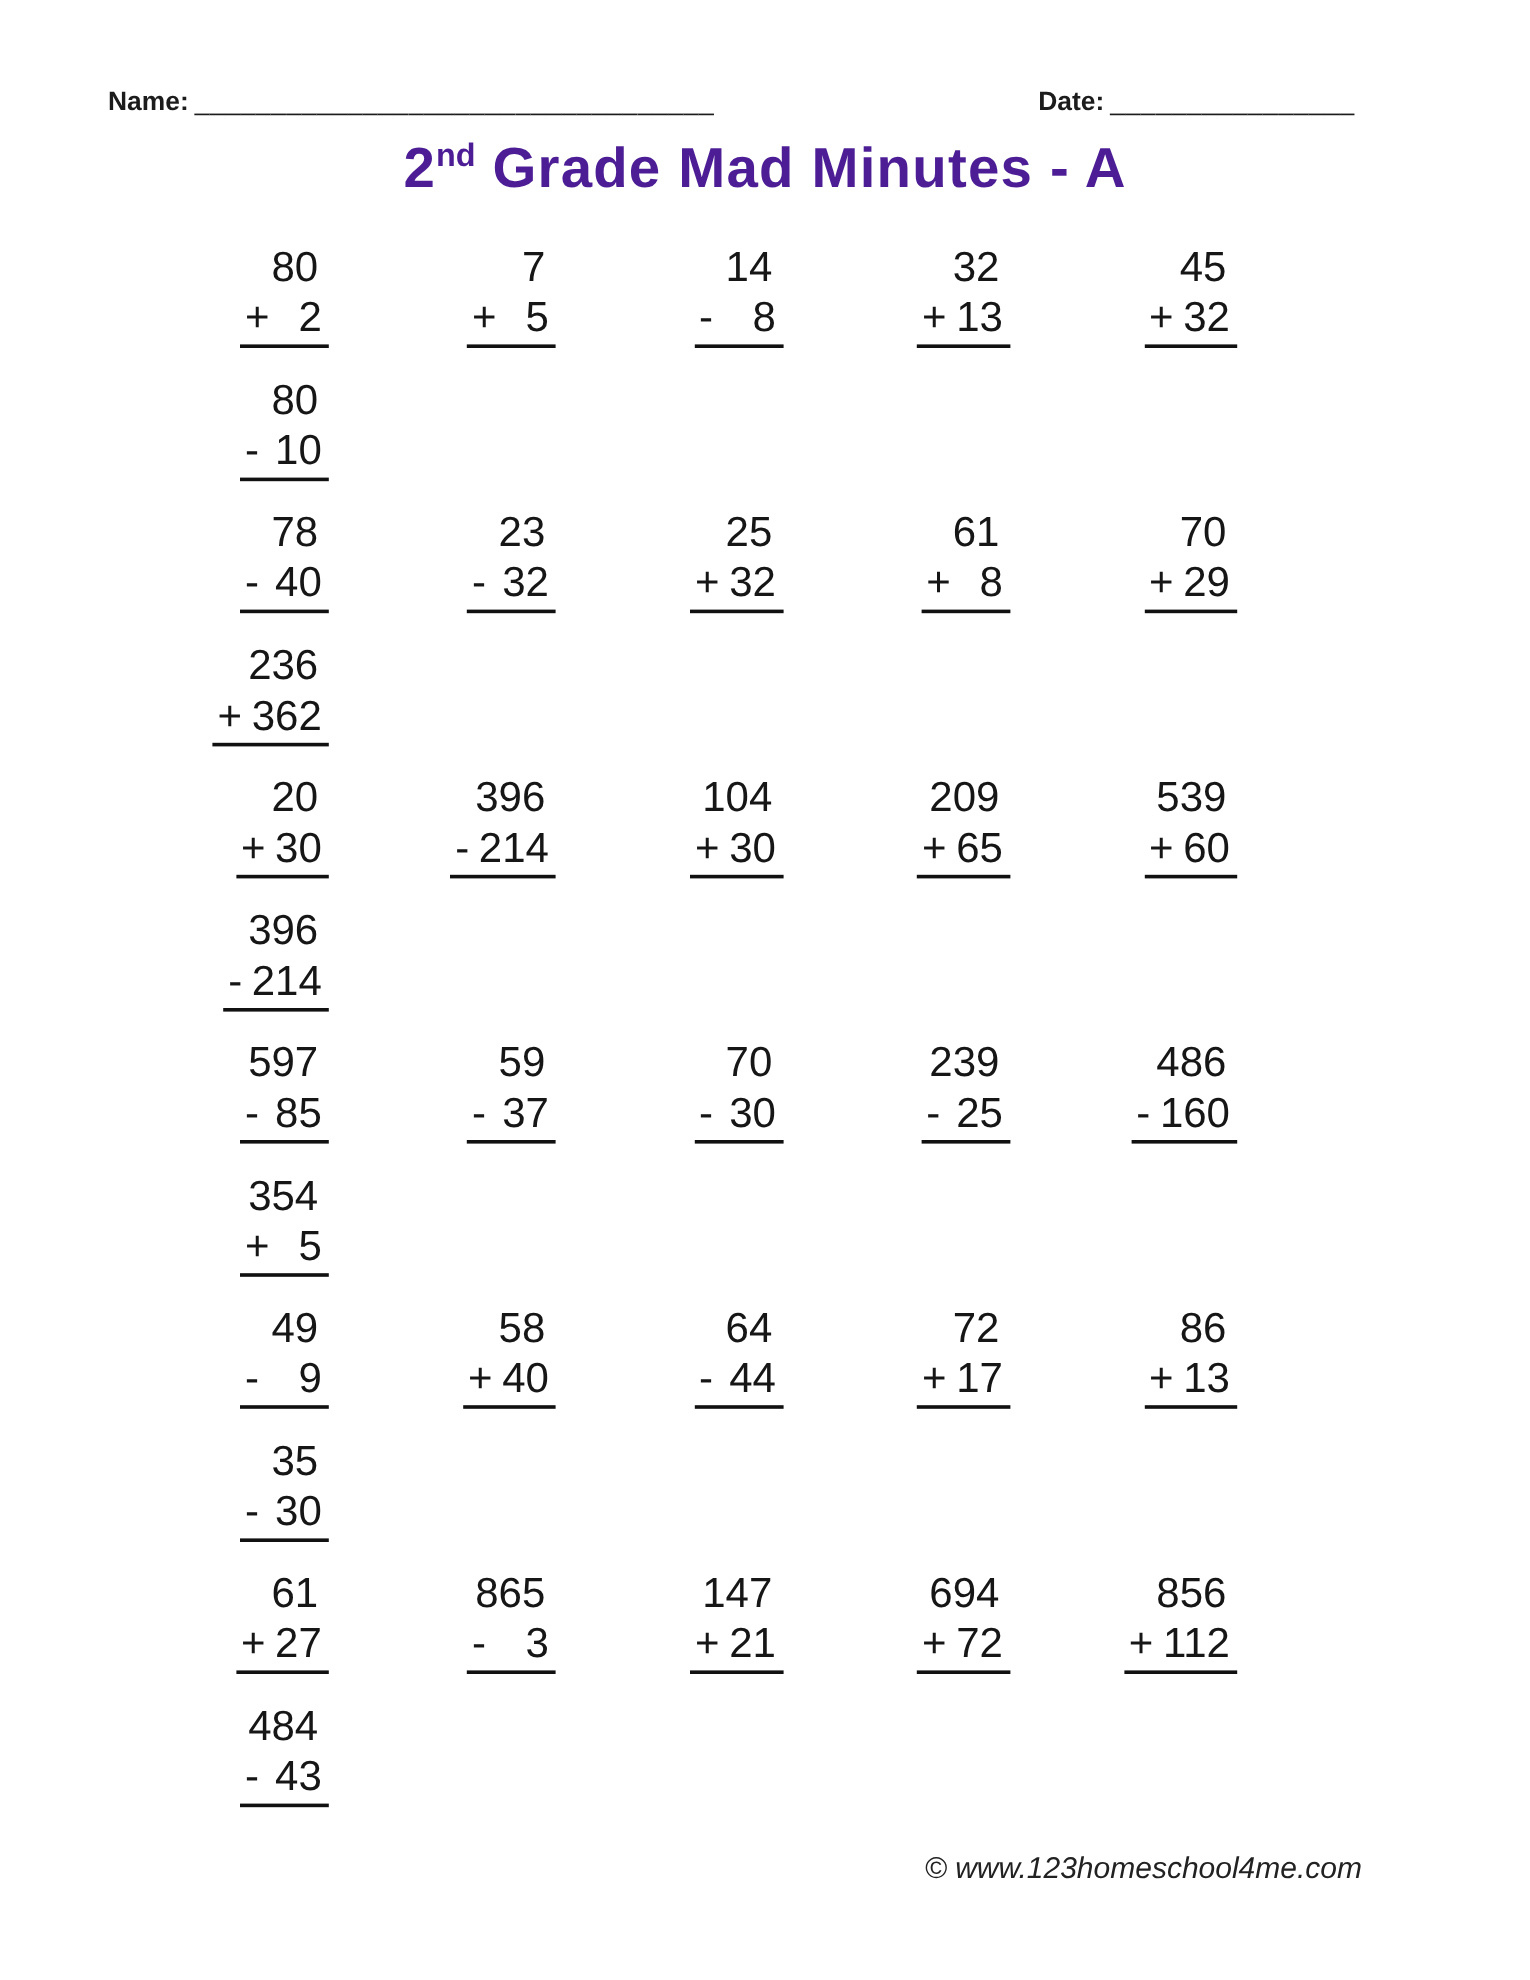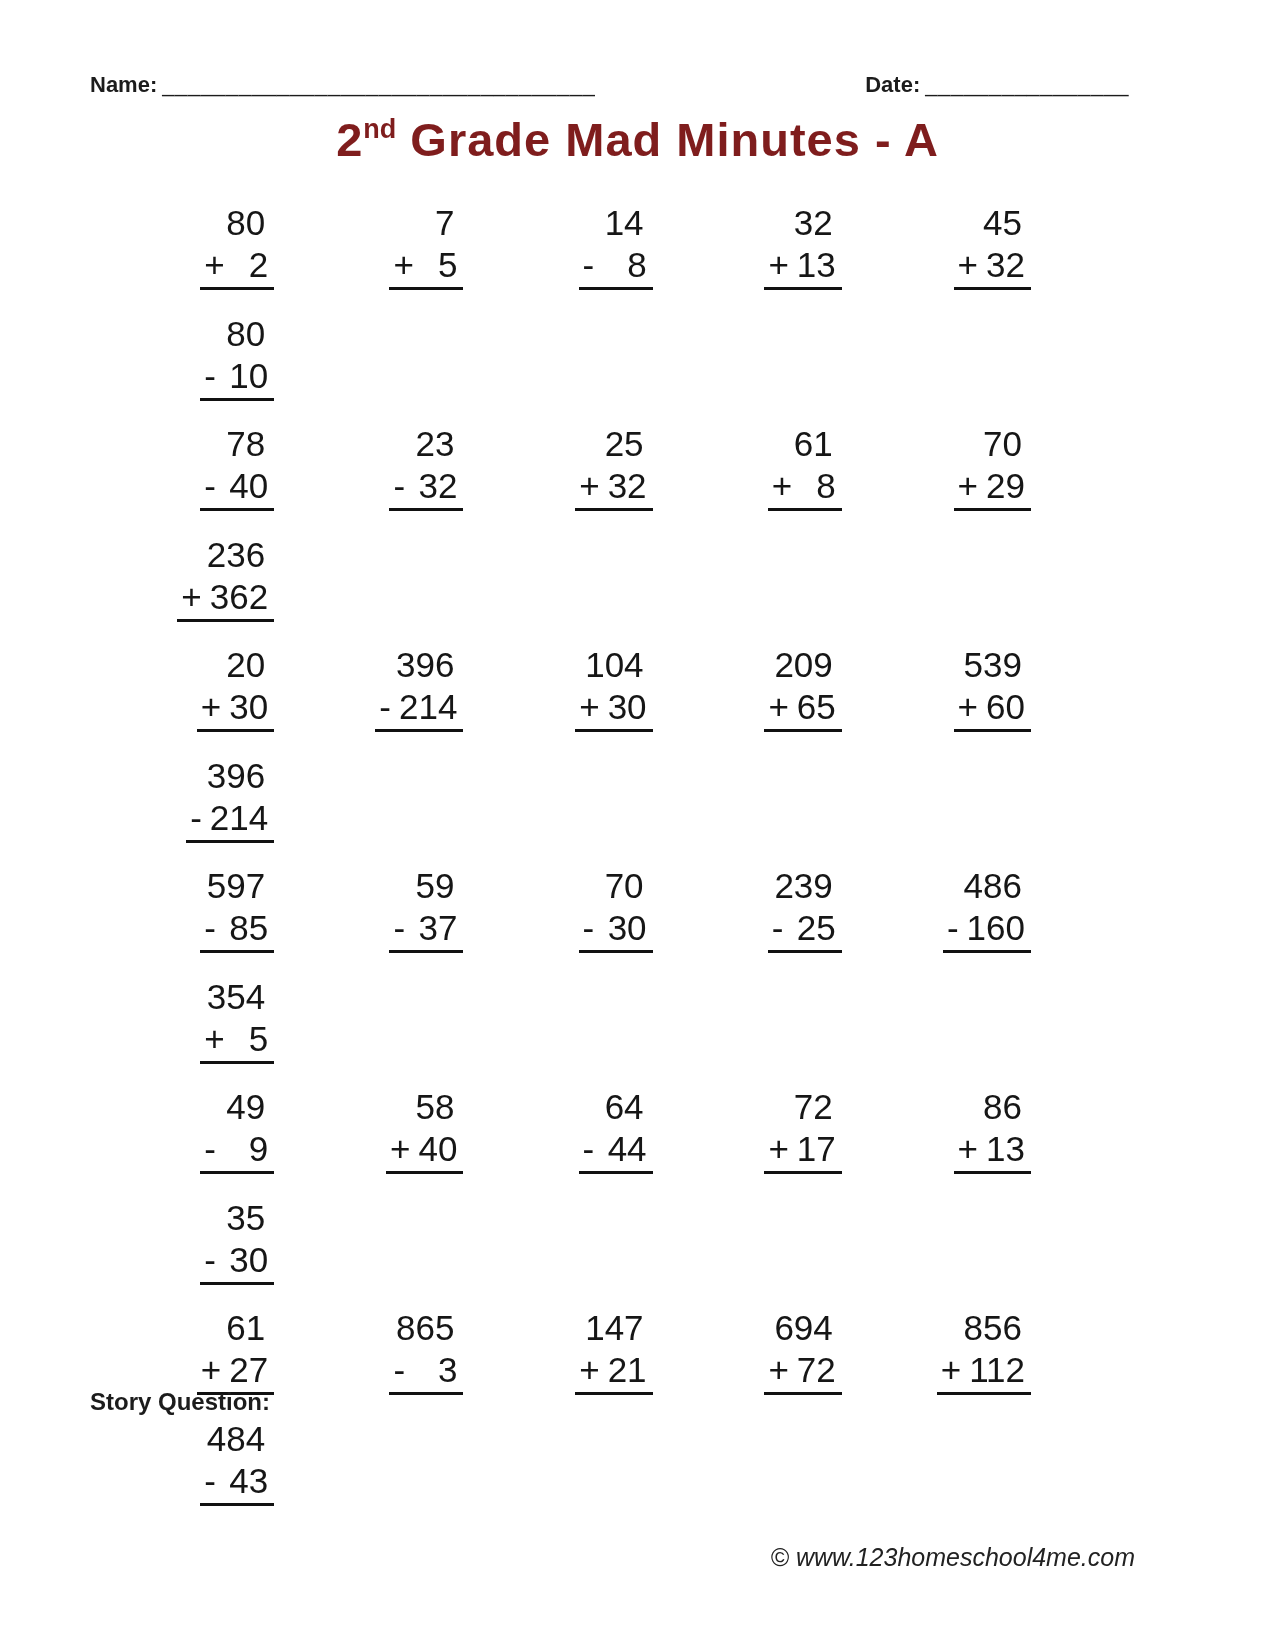--- a/index.html
+++ b/index.html
@@ -13,21 +13,21 @@
     position:absolute;top:72px;left:90px;right:146px;
     display:flex;justify-content:space-between;
     font-size:22px;line-height:1.2;
   }
   .field{display:flex;gap:5px;align-items:baseline;}
   .field .label{font-weight:bold;}
   .field .blank{letter-spacing:.5px;white-space:pre;}
   .title{
     position:absolute;top:112px;left:0;width:100%;
     text-align:center;font-weight:bold;font-size:47px;
-    letter-spacing:1px;color:#7f1d1d;
+    letter-spacing:1px;color:#4c1d95;
   }
   .title .sup{font-size:27px;vertical-align:18px;letter-spacing:0;}
   .grid{position:absolute;left:85px;top:203px;width:946px;}
   .prob-row{
     display:grid;grid-template-columns:repeat(5,1fr);
     justify-items:end;align-items:start;height:221px;
   }
   .cell{
     display:flex;flex-direction:column;align-items:flex-end;
     font-size:35px;color:#161616;
@@ -325,16 +325,15 @@
     <div class="top">484</div>
     <div class="bottom">
       <span>-</span>
       <span>43</span>
     </div>
   </div>
     </div>
   </div>
 
 <div class="story">
-  <div class="story-label">Story Question:</div>
 </div>
 
 <div class="footer">© www.123homeschool4me.com</div>
 
 </body></html>

